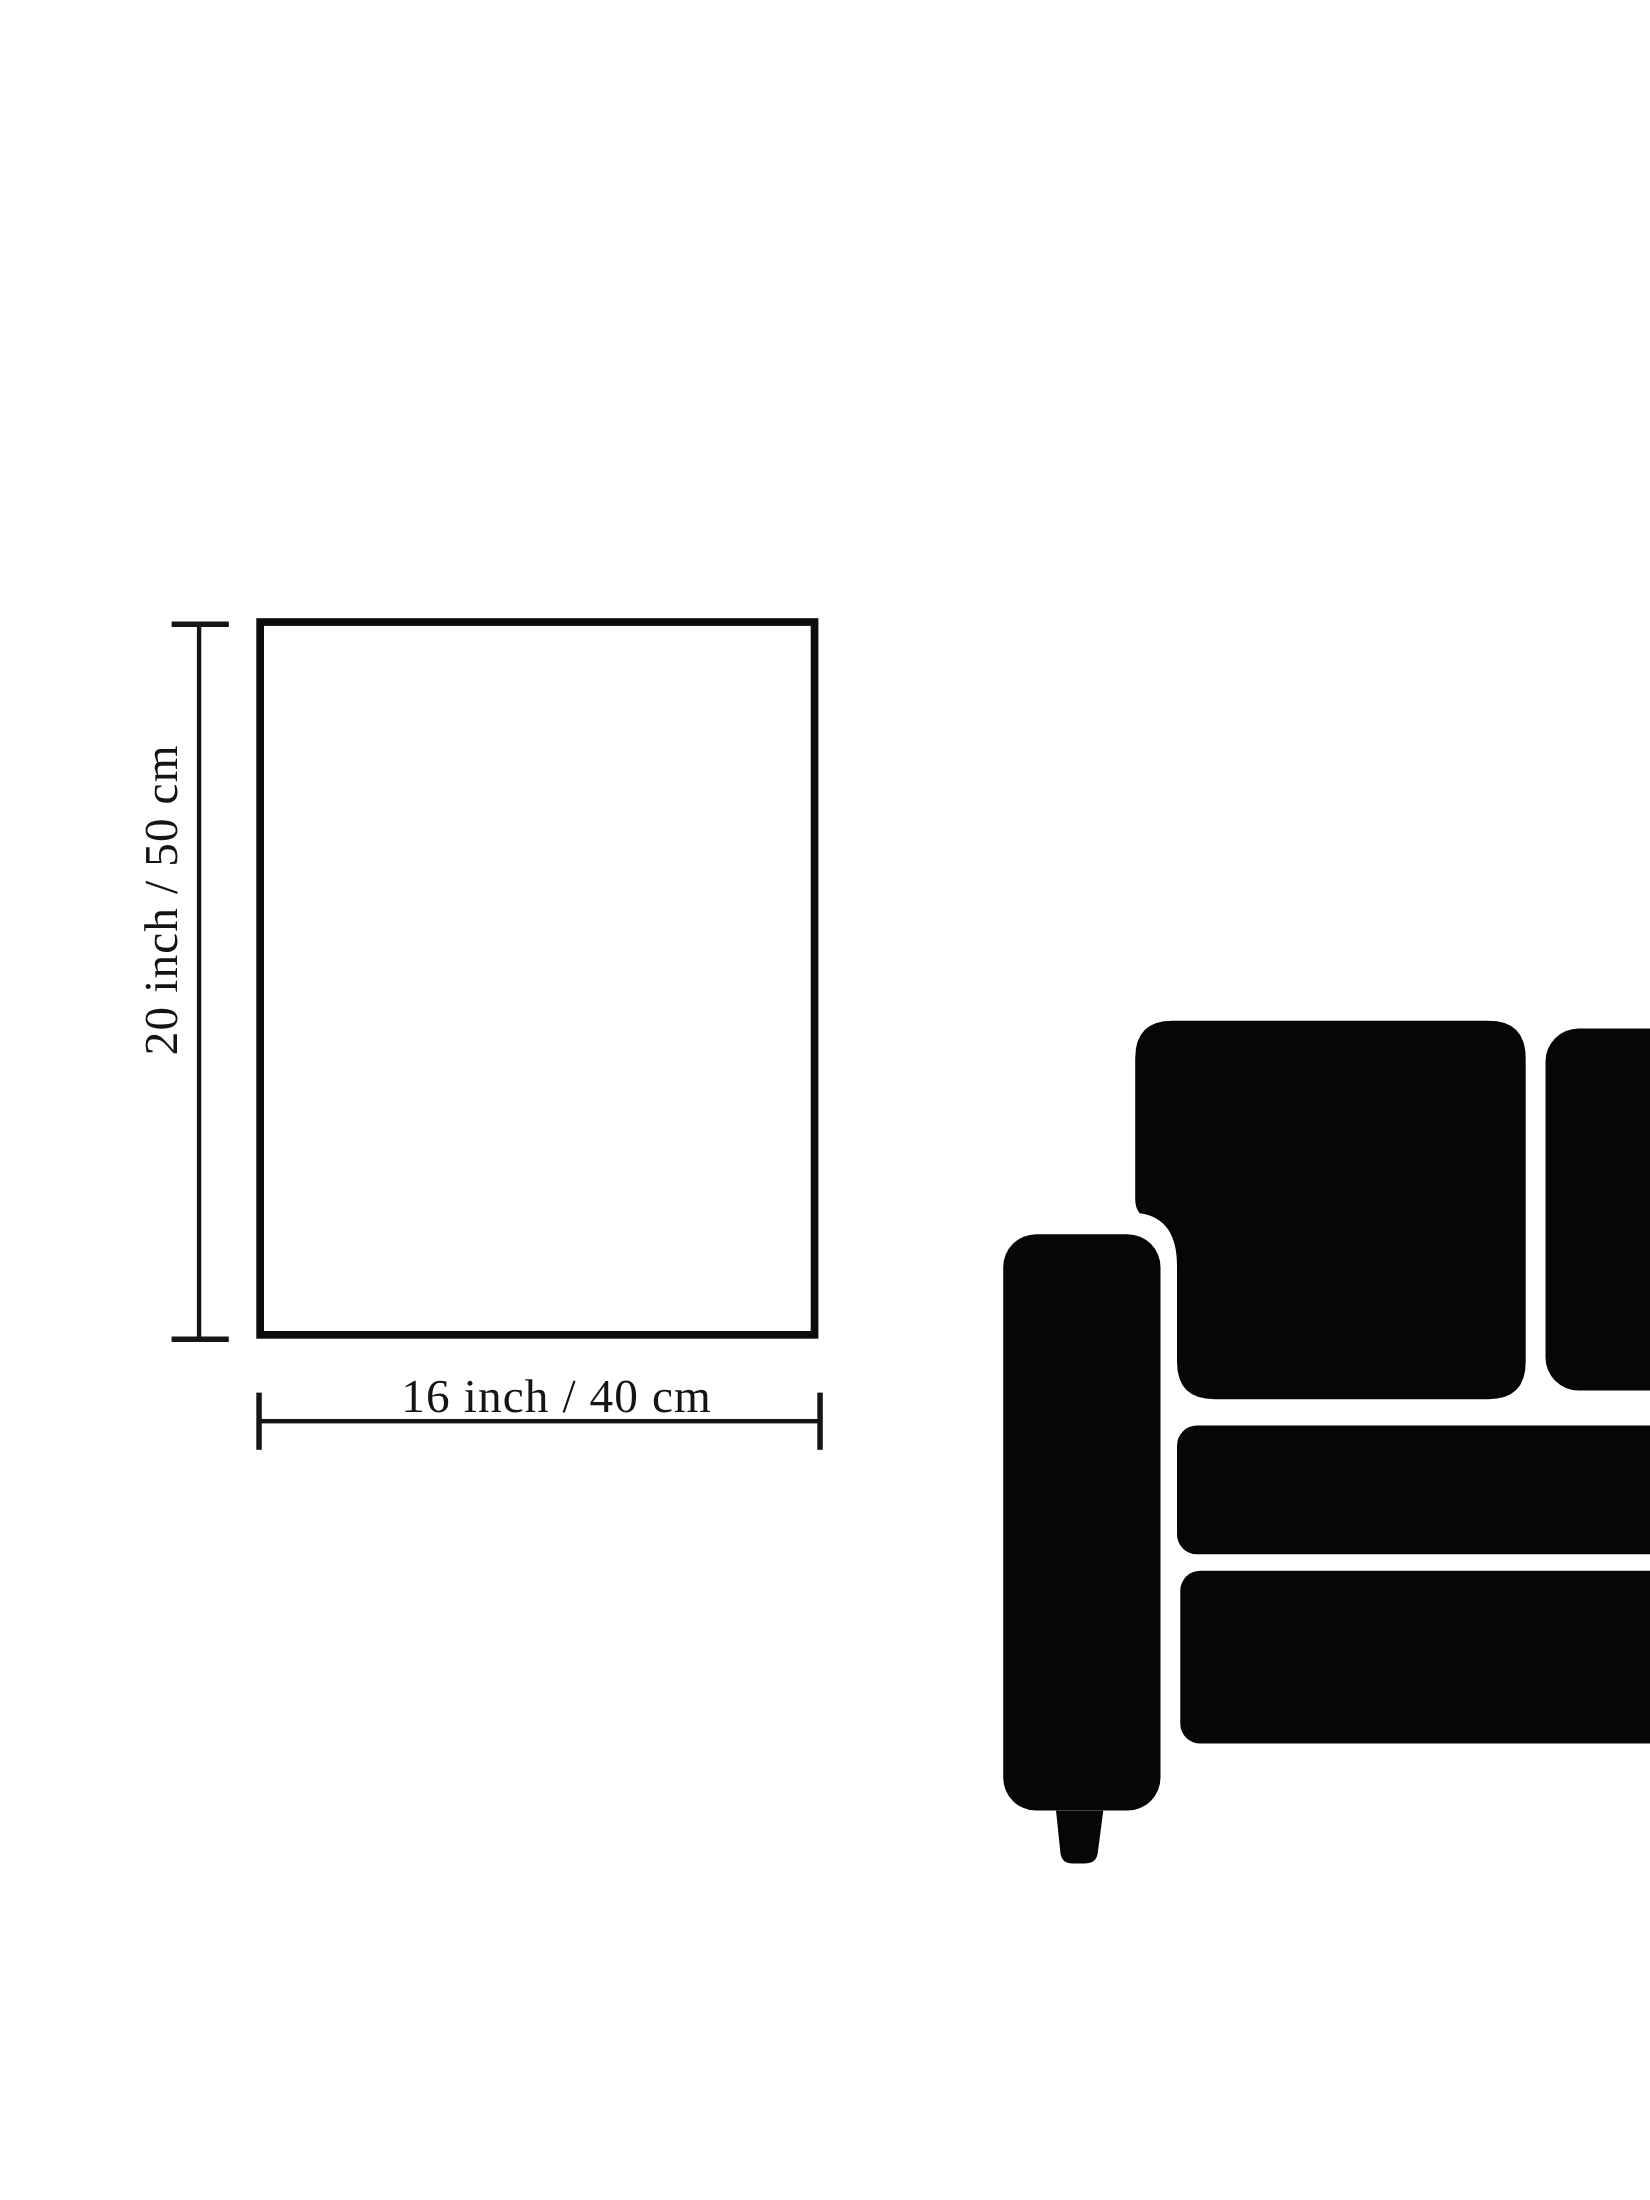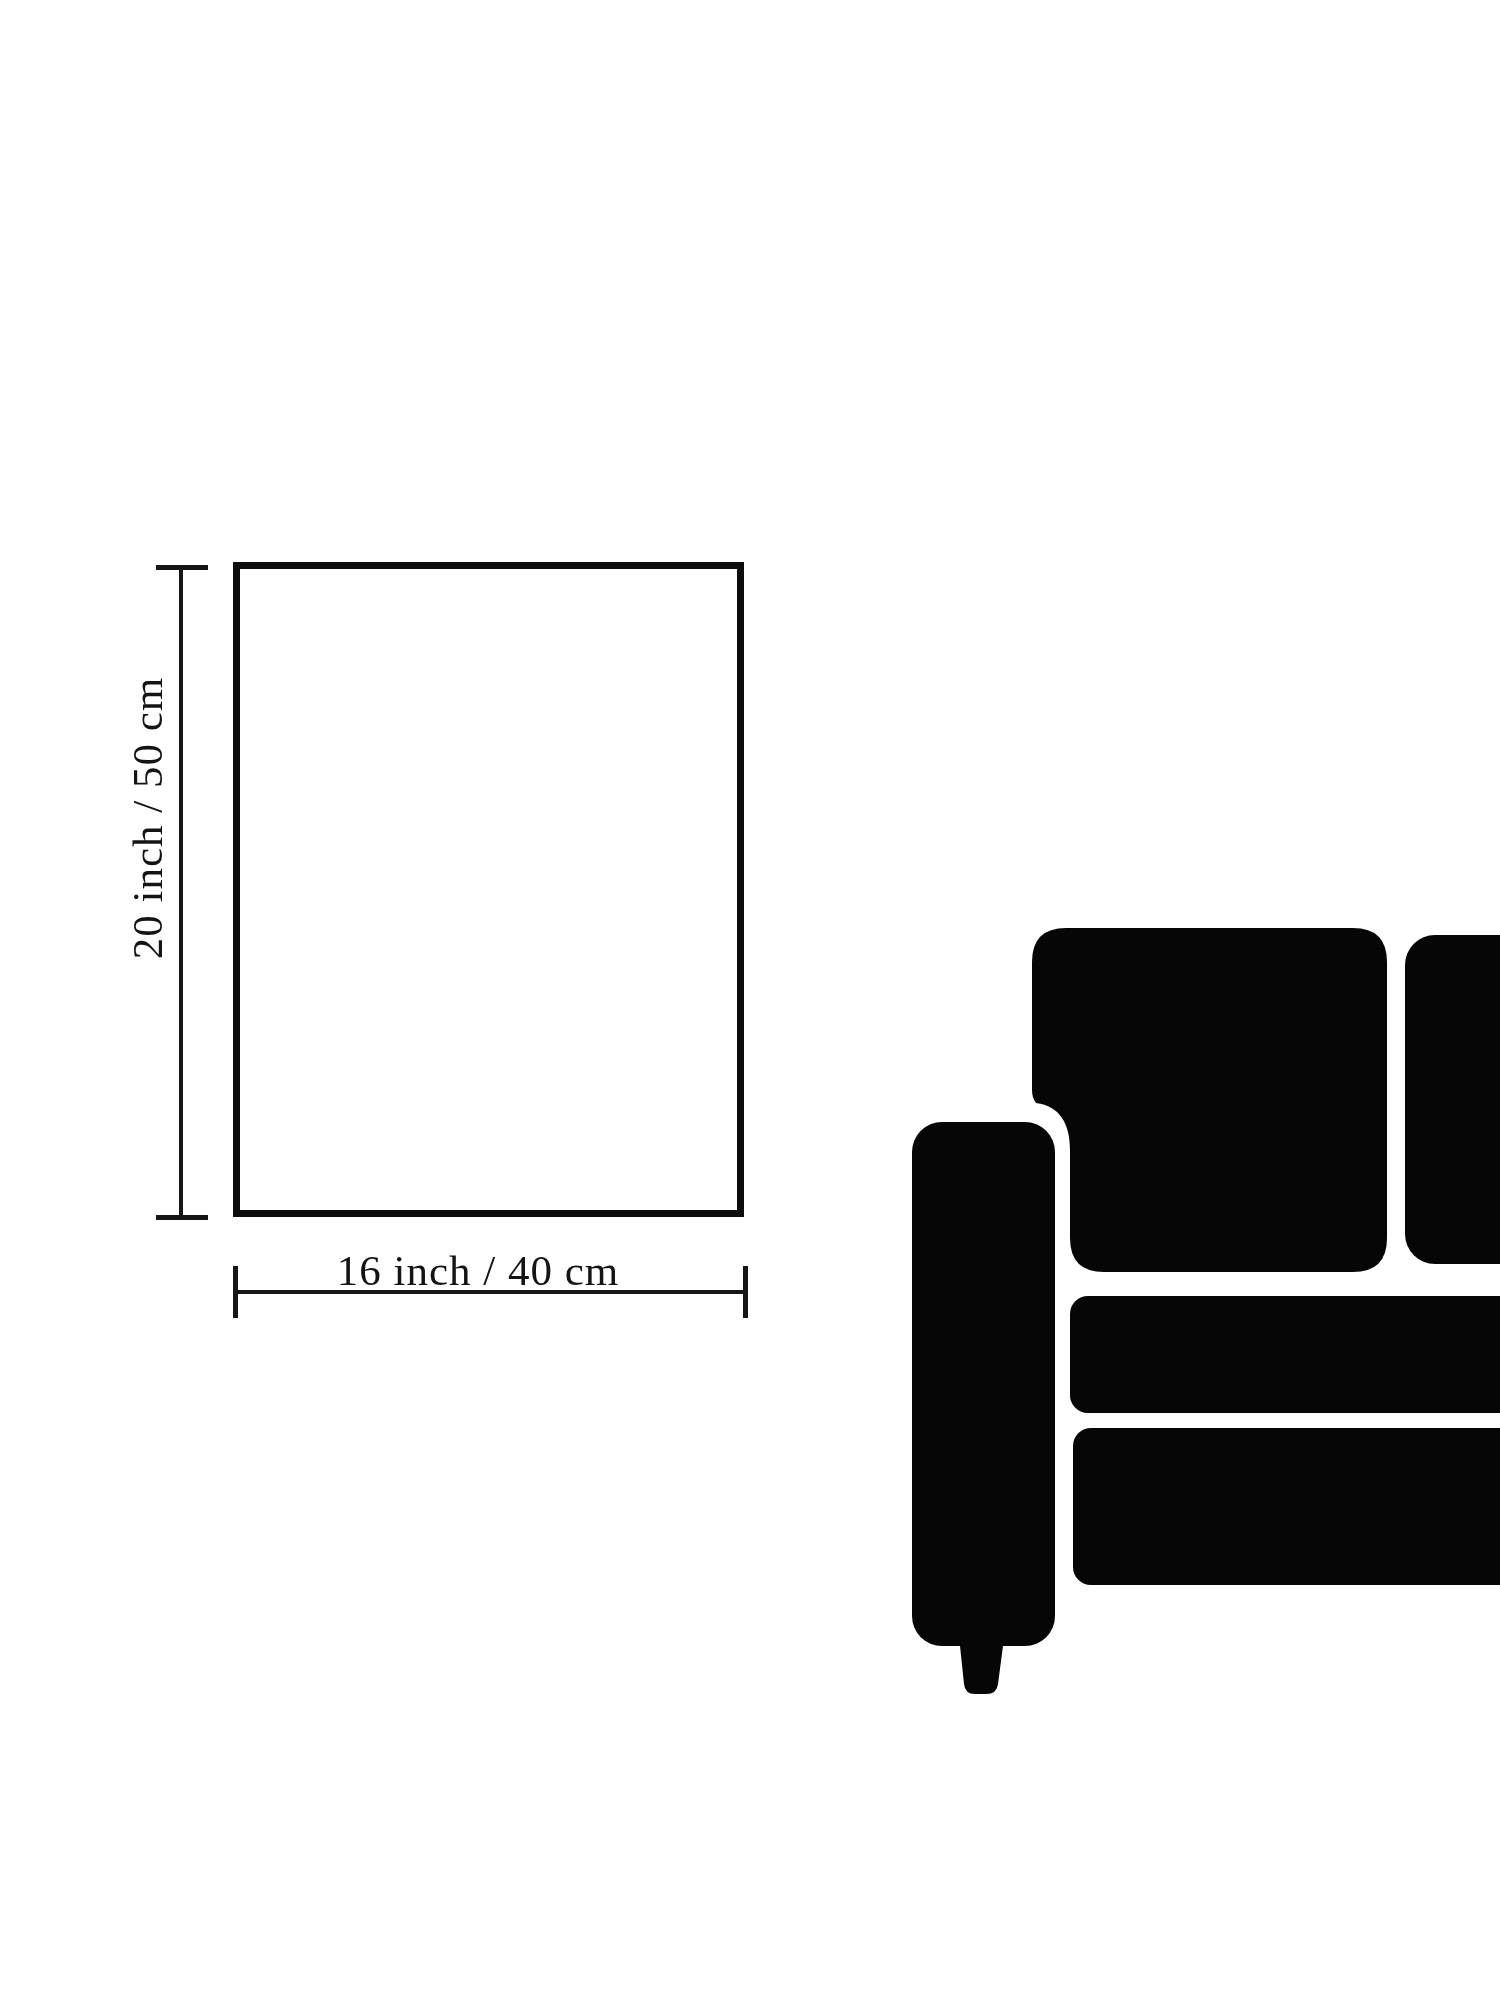--- a/index.html
+++ b/index.html
@@ -41,21 +41,21 @@
     font-size: 43px;
     line-height: 1.1;
     white-space: nowrap;
     letter-spacing: 1px;
   }
   .v-label {
     left: 148px; top: 818px;
     transform: translate(-50%, -50%) rotate(-90deg);
   }
   .h-label {
-    left: 478px; top: 1247px;
+    left: 506px; top: 1247px;
     transform: translateX(-50%);
   }
 
   
   .sofa-svg {
     left: 890px; top: 900px;
     width: 610px; height: 810px;
   }
 </style>
 </head>

